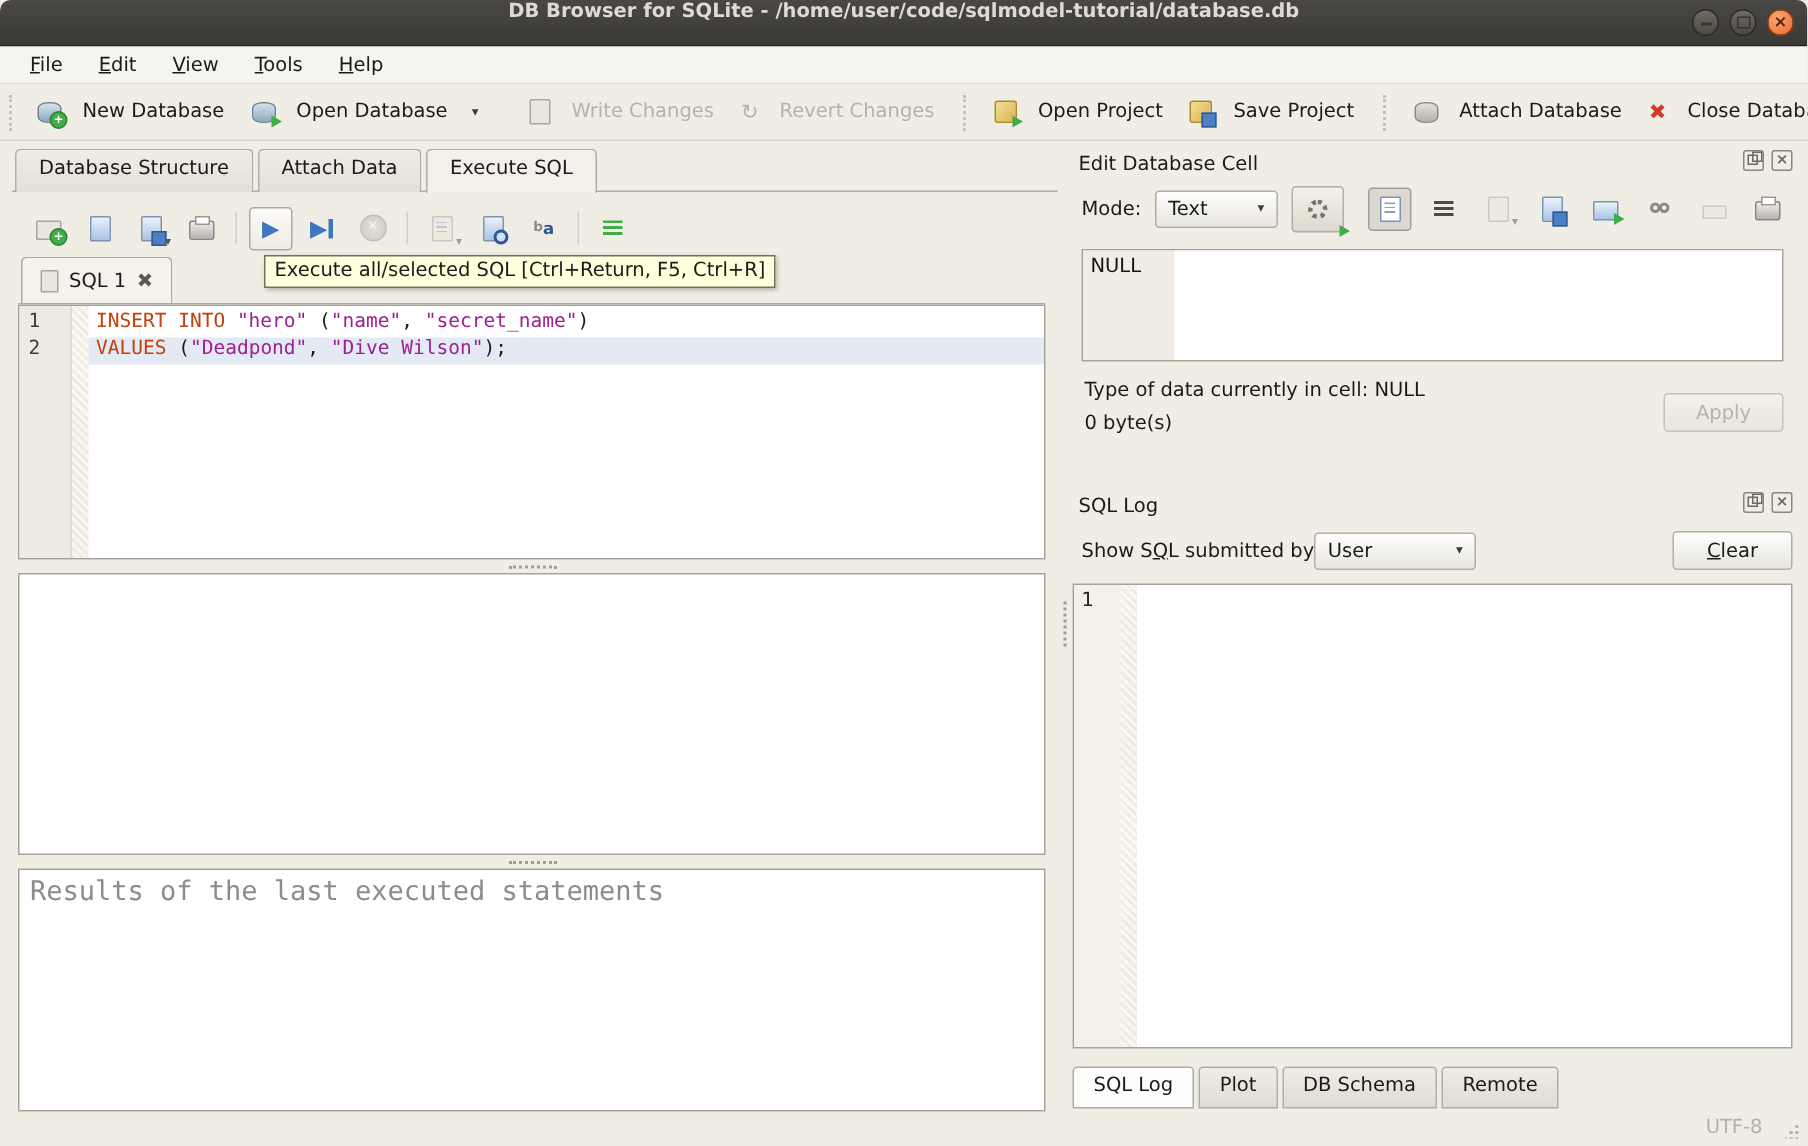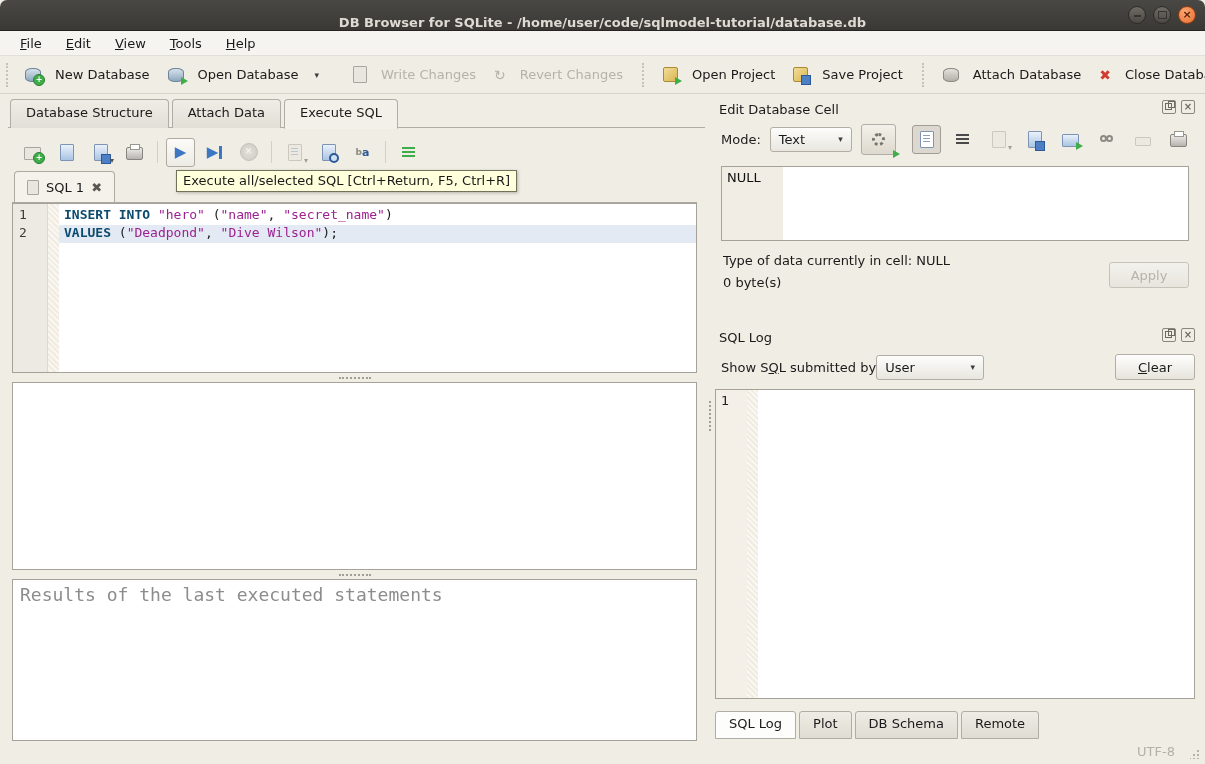--- a/index.html
+++ b/index.html
@@ -1,20 +1,20 @@
 <!DOCTYPE html>
 <html><head>
 <meta charset="utf-8">
 <style>
   html,body{margin:0;padding:0;overflow:hidden}
   body{width:1205px;height:764px;font-family:"DejaVu Sans",sans-serif;font-size:13px;color:#1a1a1a;background:#f0ede4}
   .window{width:1205px;height:764px;display:flex;flex-direction:column;background:#f0ede4}
 
   
-  .titlebar{height:30px;flex:0 0 30px;background:linear-gradient(#4a4845,#3a3936);border-bottom:1px solid #252420;display:flex;align-items:flex-end;position:relative;border-radius:7px 7px 0 0}
+  .titlebar{height:30px;flex:0 0 30px;background:linear-gradient(#4a4845,#3a3936);border-bottom:1px solid #252420;display:flex;align-items:flex-start;position:relative;border-radius:7px 7px 0 0}
   .titlebar .title{flex:1;text-align:center;color:#dfdbd4;font-weight:bold;font-size:13px}
   .win-controls{position:absolute;right:9px;top:6px;display:flex;gap:7px}
   .win-btn{width:18px;height:18px;border-radius:50%;background:linear-gradient(#6e6a64,#4c4944);border:1px solid #2c2b28;color:#cfcbc4;font-size:11px;line-height:16px;text-align:center;box-sizing:border-box}
   .win-btn .bar{display:block;width:7px;height:2px;background:#36342f;margin:8px auto 0}
   .win-btn .box{display:block;width:7px;height:6px;border:1px solid #36342f;margin:4px auto 0}
   .win-btn.close{background:radial-gradient(circle at 35% 30%,#f9a76f,#e86c31);border-color:#8c3c14;color:#571f06;font-weight:bold}
 
   
   .menubar{height:24px;flex:0 0 24px;background:#f6f4f0;display:flex;align-items:center;padding-left:10px;gap:4px;border-bottom:1px solid #e2dfd8}
   .menu-item{padding:2px 10px;border-radius:2px}
@@ -86,21 +86,21 @@
   .tooltip{position:absolute;left:168px;top:42px;background:#ffffdc;border:1px solid #72725c;padding:2px 6px 3px 6px;font-size:13px;z-index:20;white-space:nowrap;box-shadow:1px 1px 3px rgba(0,0,0,.25)}
 
   
   .editor{height:168px;flex:0 0 168px;border:1px solid #a6a29a;background:#fff;display:flex;font-family:"DejaVu Sans Mono",monospace;font-size:13px;overflow:hidden}
   .gutter{width:34px;flex:0 0 34px;background:#edeae3;border-right:1px solid #ddd9d1;padding-top:3px;color:#3c3c3c}
   .gutter .ln{height:18px;padding-left:6px}
   .hatch{width:11px;flex:0 0 11px;background:repeating-linear-gradient(45deg,#f0ece4 0 2px,#faf7f1 2px 4px)}
   .code{flex:1;padding-top:3px}
   .code-line{height:18px;white-space:pre;padding-left:5px}
   .code-line.current{background:#e4eaf4}
-  .tok-keyword{color:#0c4a6e;font-weight:bold}
+  .tok-keyword{color:#c2410c;font-weight:normal}
   .tok-string{color:#9c2191}
   .hsplit{height:9px;flex:0 0 9px;display:flex;align-items:center;justify-content:center}
   .hsplit .dots{width:32px;height:0;border-top:2px dotted #a29e96}
   .grid-pane{height:186px;flex:0 0 186px;border:1px solid #a6a29a;background:#fff}
   .results-pane{height:152px;flex:0 0 152px;border:1px solid #a6a29a;background:#fff;padding:4px 7px;font-family:"DejaVu Sans Mono",monospace;font-size:18px;color:#8c8c8c}
 
   
   .dock-title{height:24px;flex:0 0 24px;display:flex;align-items:center;position:relative;padding-left:4px}
   .dock-btns{position:absolute;right:0;top:3px;display:flex;gap:5px}
   .dock-btn{width:14px;height:14px;border:1px solid #8a867e;border-radius:2px;color:#6e6a62;font-size:10px;line-height:12px;text-align:center;box-sizing:border-box;background:transparent;font-weight:bold}

